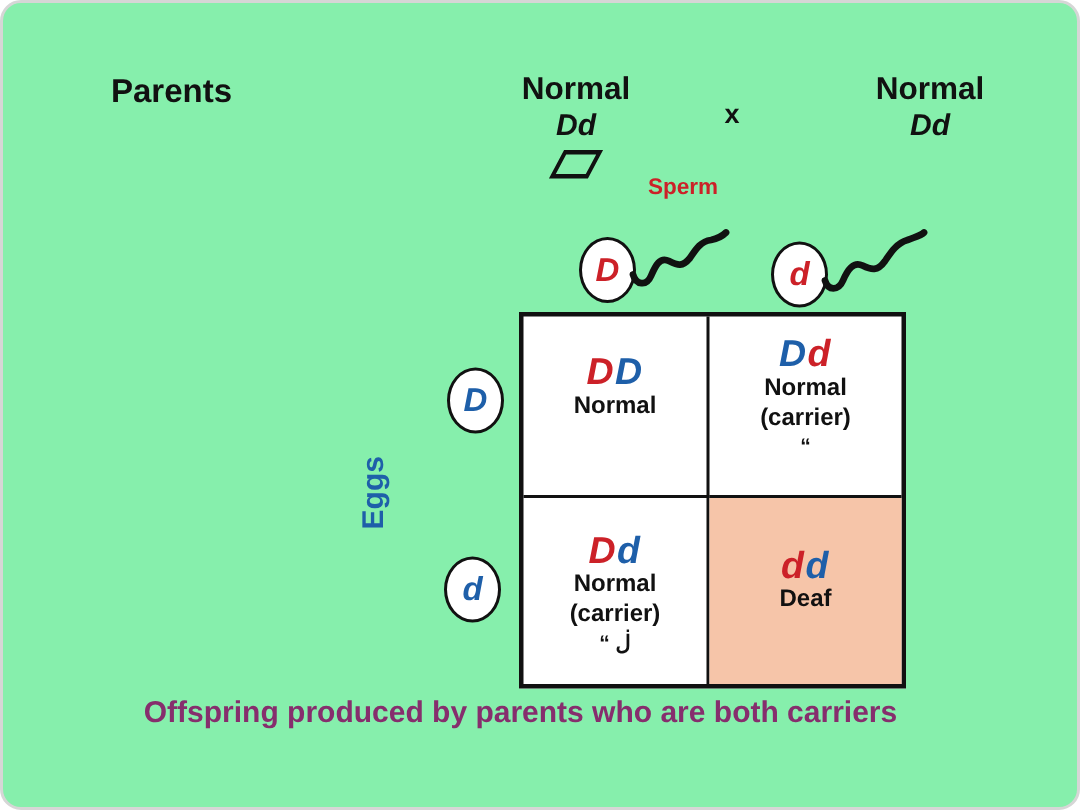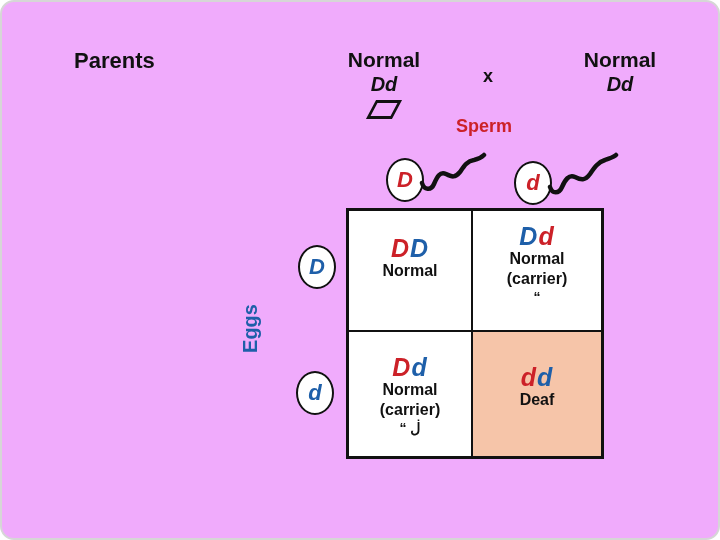--- a/index.html
+++ b/index.html
@@ -1,27 +1,27 @@
 <!DOCTYPE html>
 <html style="--sperm-red: #cc2128; --egg-blue: #1e5fa9; --deaf-cell-bg: #f6c5a9; --caption-purple: #862e6d; --frame-grey: #d6d6d6;"><head>
 <meta charset="utf-8">
 <style>
   html,body{margin:0;padding:0;background:#fff;}
   #slide{
-    position:relative;width:720px;height:540px;background:#f0abfc;
+    position:relative;width:720px;height:540px;background:#86efac;
     font-family:"Liberation Sans",sans-serif;color:#111;overflow:hidden;
     border:2px solid var(--frame-grey,#d6d6d6);border-radius:14px;box-sizing:border-box;
   }
   .abs{position:absolute;}
   .label-black{font-weight:bold;font-size:22px;color:#111;}
   .parent{width:130px;text-align:center;}
   .parent .pheno{font-weight:bold;font-size:21px;line-height:25px;}
   .parent .geno{font-weight:bold;font-style:italic;font-size:20px;line-height:24px;}
   .cross{font-weight:bold;font-size:18px;}
-  .sperm-label{color:var(--sperm-red,#cc2128);font-weight:bold;font-size:18px;width:80px;text-align:right;}
+  .sperm-label{color:var(--sperm-red,#cc2128);font-weight:bold;font-size:15px;width:80px;text-align:left;}
   .gamete{
     width:38px;height:44px;border:2px solid #111;border-radius:50%;background:#fff;
     display:flex;align-items:center;justify-content:center;
     font-weight:bold;font-style:italic;font-size:22px;box-sizing:border-box;
   }
   .gamete.sperm{color:var(--sperm-red,#cc2128);}
   .gamete.egg{color:var(--egg-blue,#1e5fa9);}
   .eggs-label{
     width:60px;text-align:center;color:var(--egg-blue,#1e5fa9);
     font-weight:bold;font-size:20px;transform:rotate(-90deg);
@@ -122,15 +122,16 @@
     <div class="pcell c3">
       <div class="geno-big">
         <span class="al-sperm">d</span><span class="al-egg">d</span>
       </div>
       <div class="pheno-line">Deaf</div>
     </div>
 
   </div>
 
   <div class="abs caption">
+    <div>Offspring produced by parents who are both carriers</div>
   </div>
 
 </div>
 
 </body></html>

